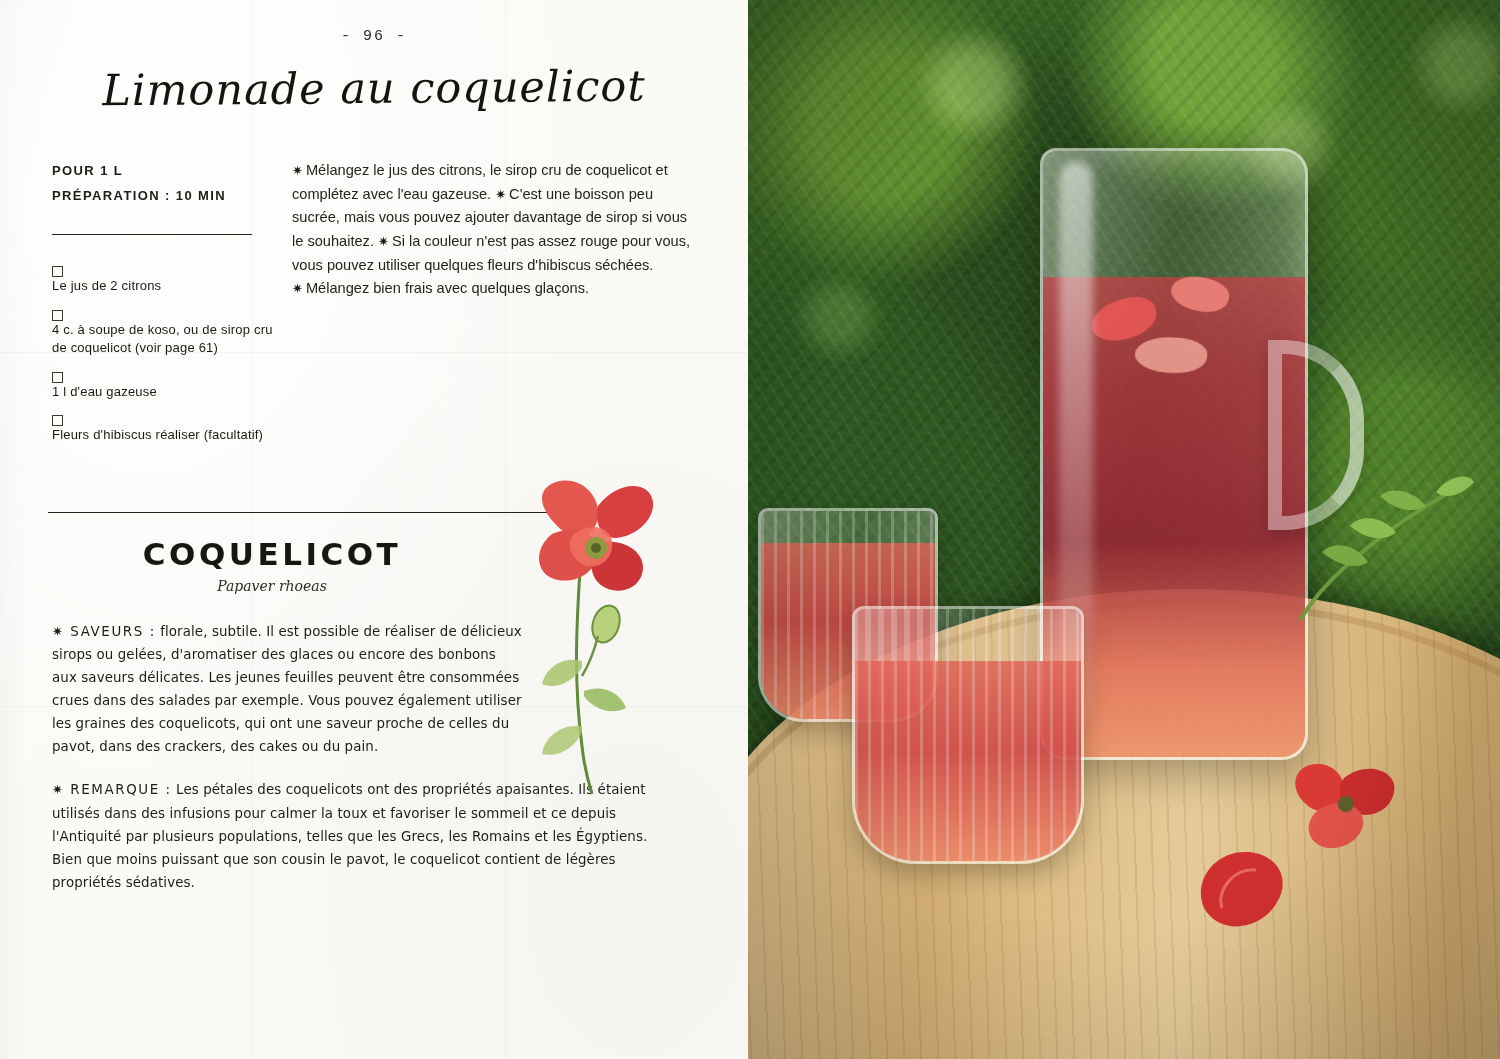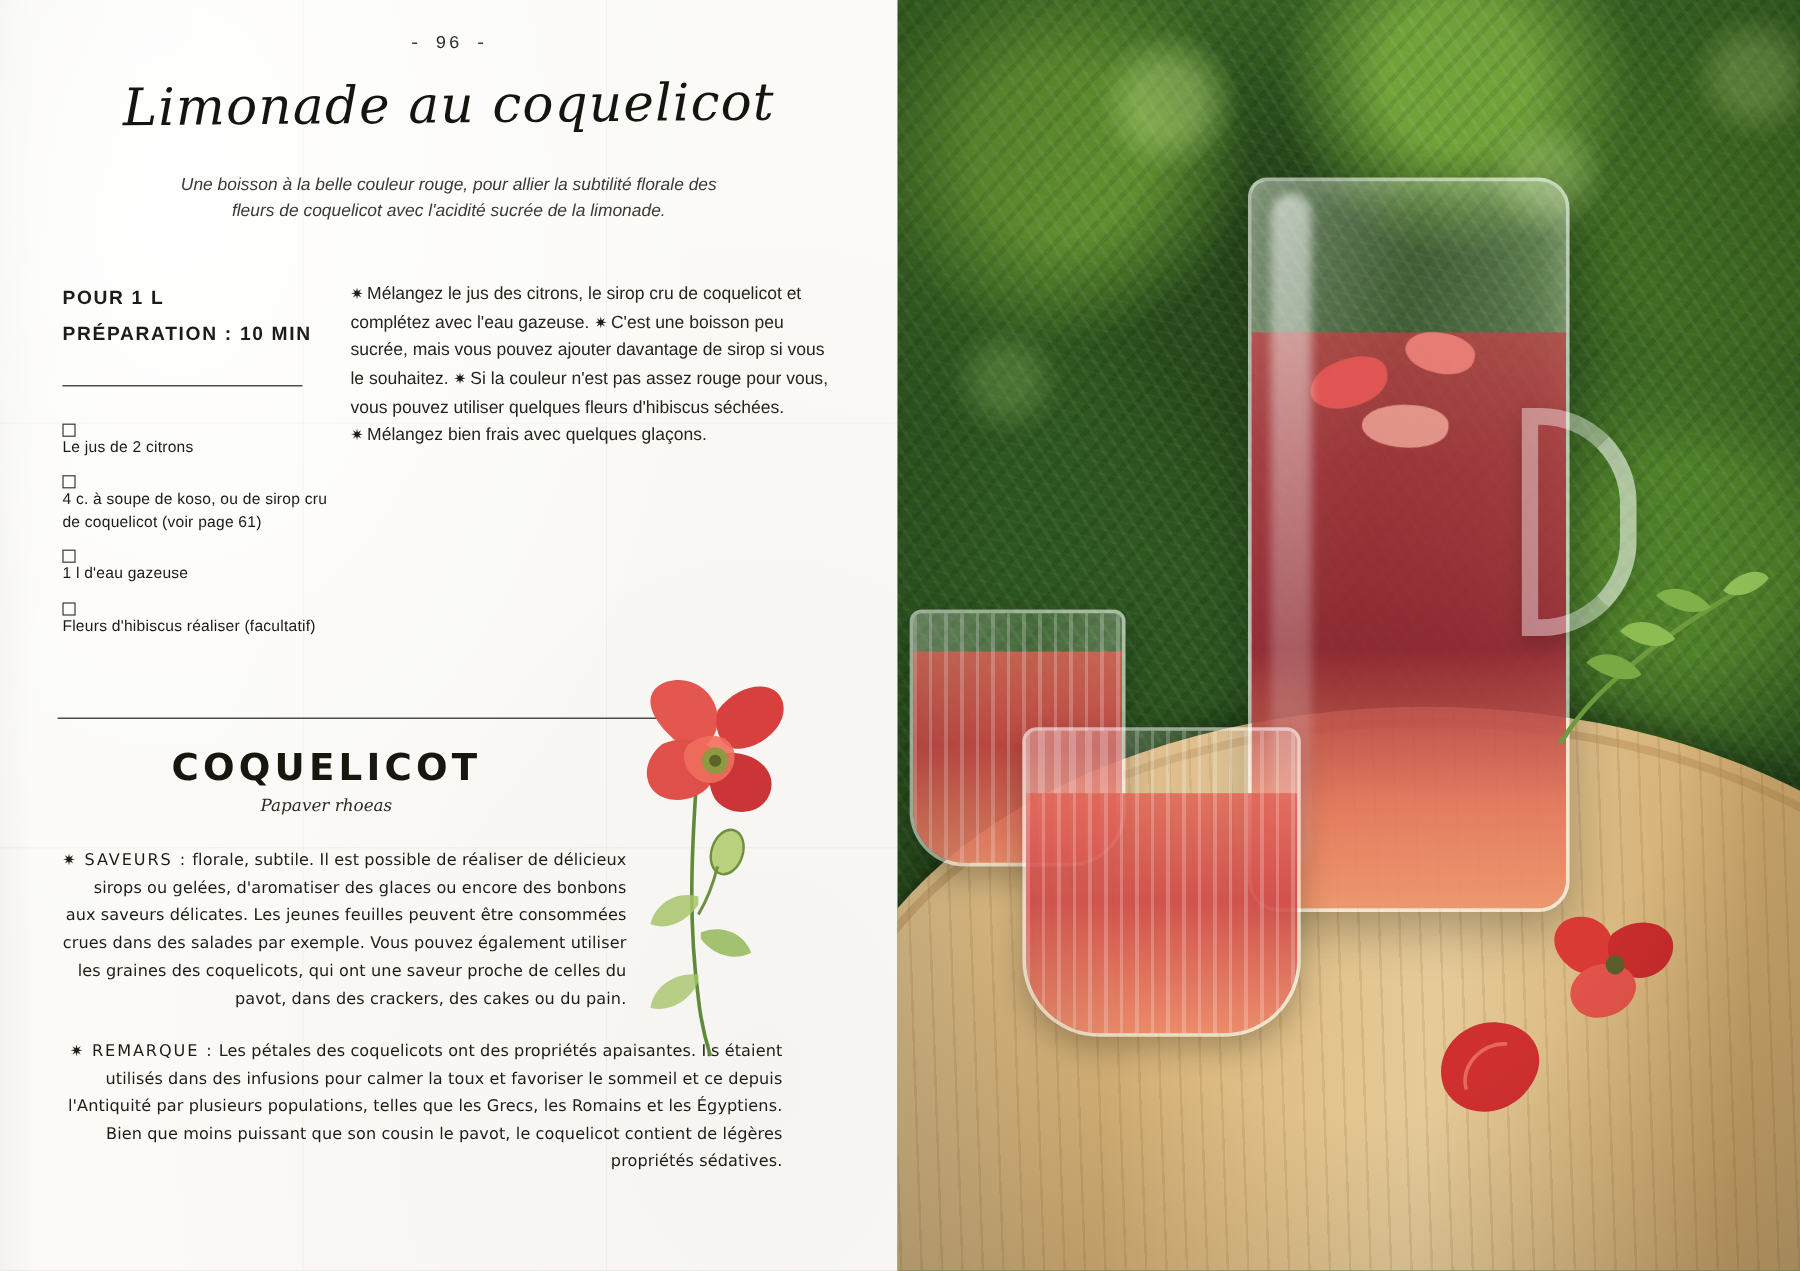--- a/index.html
+++ b/index.html
@@ -80,21 +80,21 @@
 
   .cols {
     display: flex;
     margin-top: 46px;
     padding: 0 48px 0 52px;
   }
   .col-left { width: 232px; flex: 0 0 232px; }
   .col-right { flex: 1; padding-left: 8px; }
 
   .meta {
-    font-size: 16px;
+    font-size: 13px;
     letter-spacing: 1.4px;
     line-height: 1.9;
     color: #1d1d17;
     font-weight: 700;
   }
   .rule {
     width: 200px;
     height: 1px;
     background: #24241d;
     margin: 26px 0 26px 0;
@@ -169,21 +169,20 @@
     color: #2b2b22;
   }
 
   .plant-para {
     margin-top: 26px;
     font-family: "DejaVu Sans", sans-serif;
     font-size: 13.4px;
     line-height: 1.72;
     color: #1d1d16;
     letter-spacing: 0.1px;
-    text-align: right;
   }
   .plant-para + .plant-para { margin-top: 20px; }
   .plant-para .lbl { letter-spacing: 1.6px; }
   .p-saveurs { width: 470px; }
   .p-habitat { width: 560px; }
   .p-remarque { width: 600px; }
 
   .poppy {
     position: absolute;
     right: 56px;
@@ -367,21 +366,20 @@
     <div class="fold v2"></div>
     <div class="fold h1"></div>
     <div class="fold h2"></div>
 
     <div class="content">
 
       <div class="page-number">- 96 -</div>
 
       <h1 class="recipe-title">Limonade au coquelicot</h1>
 
-      <p class="recipe-subtitle">Une boisson à la belle couleur rouge, pour allier la subtilité florale des fleurs de coquelicot avec l'acidité sucrée de la limonade.</p>
 
       <div class="cols">
 
         <div class="col-left">
           <div class="meta">
             <div>POUR 1 L</div>
             <div>PRÉPARATION : 10 MIN</div>
           </div>
 
           <div class="rule"></div>

